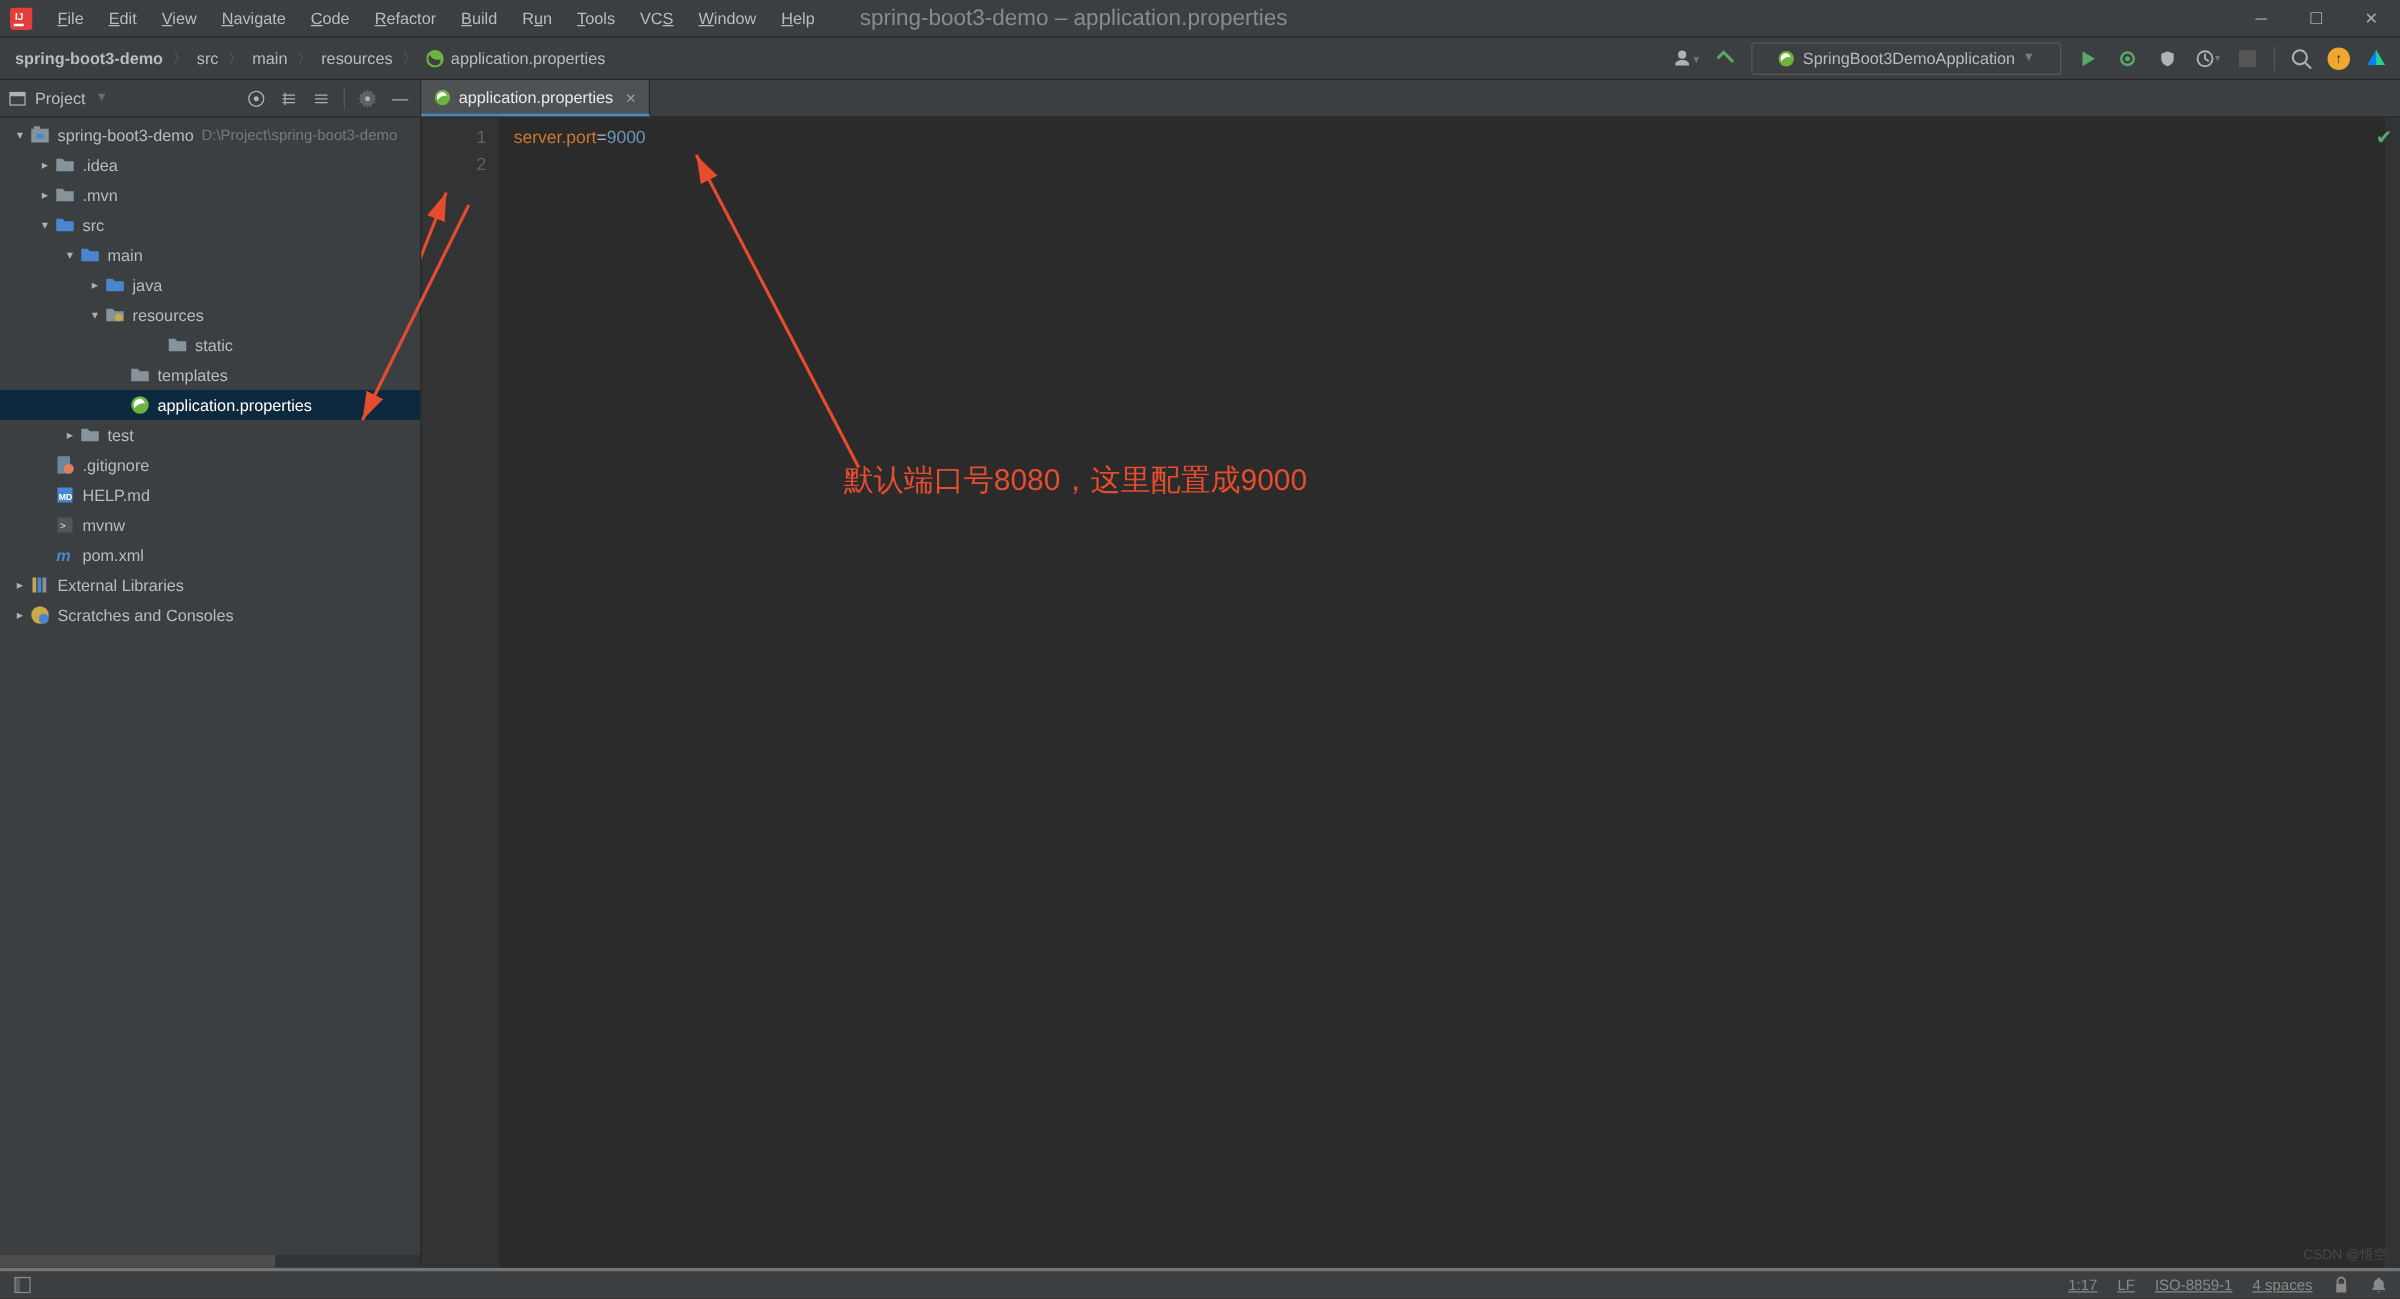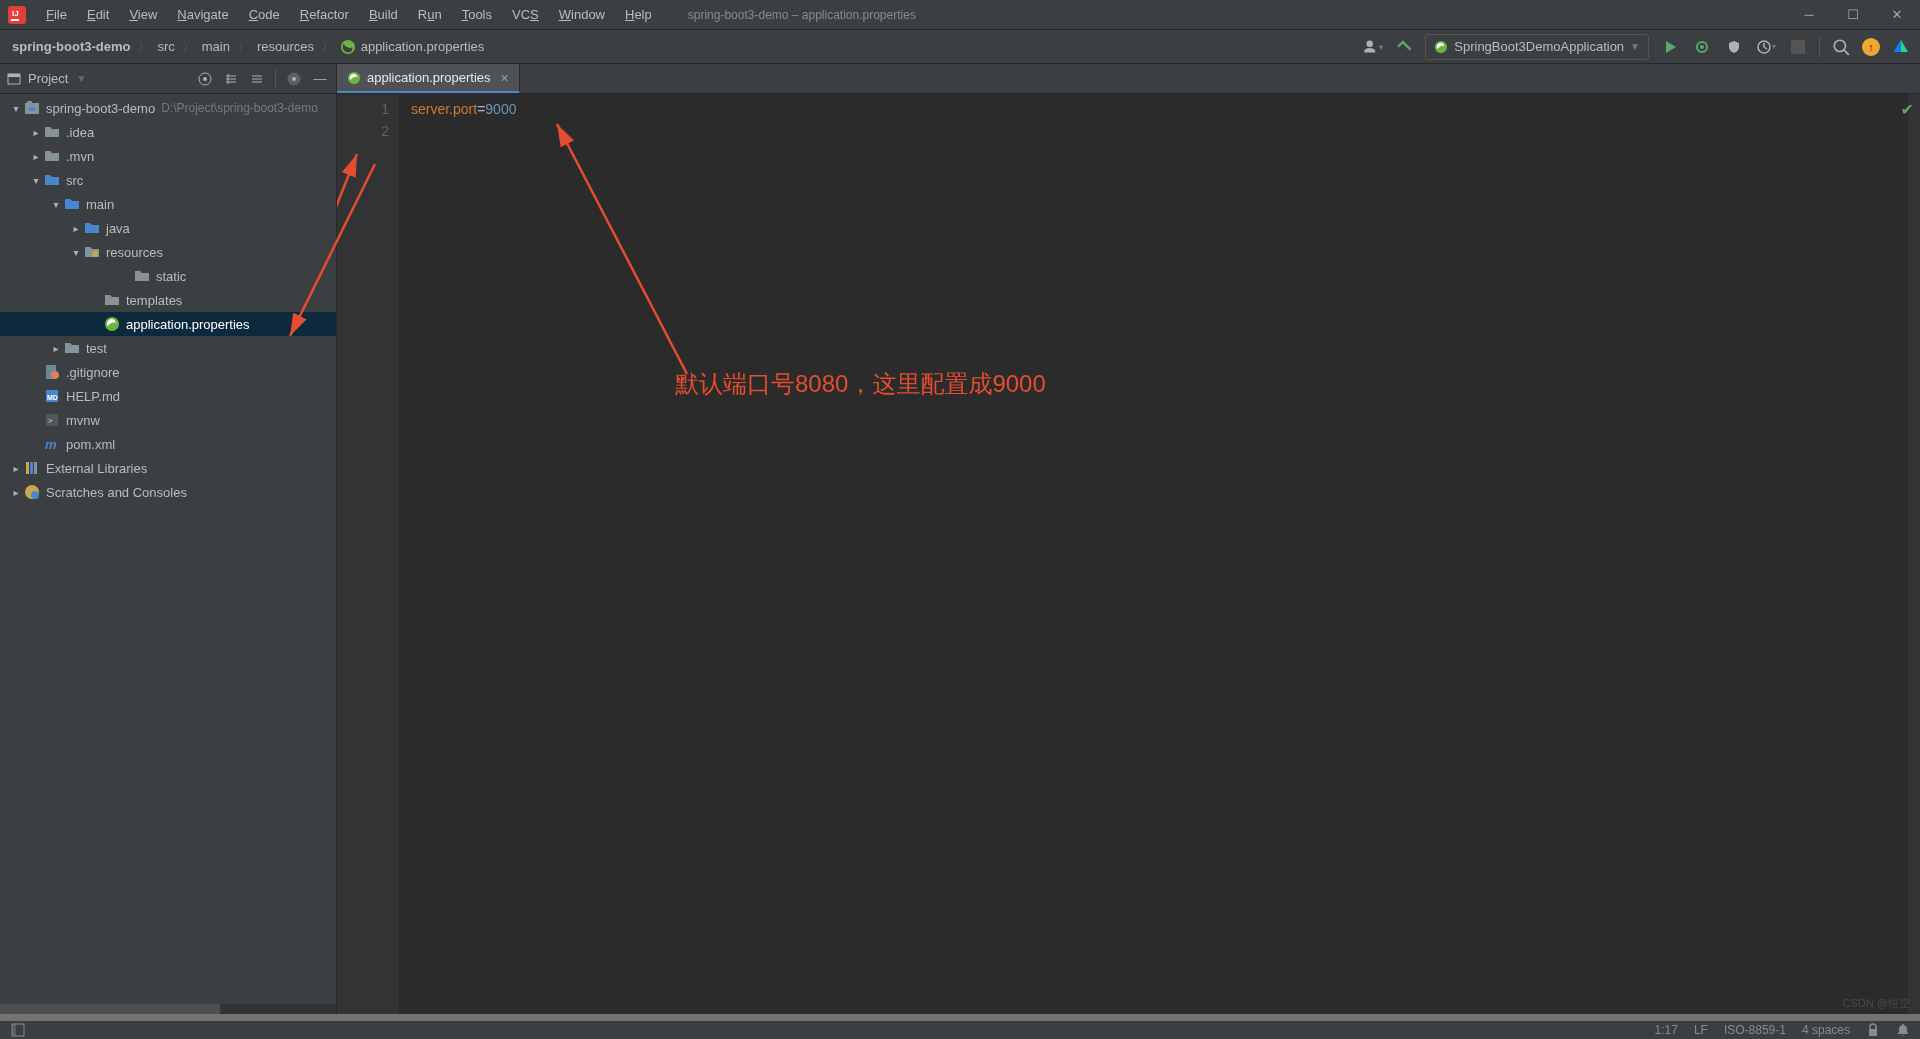--- a/index.html
+++ b/index.html
@@ -5,34 +5,34 @@
 * { margin:0; padding:0; box-sizing:border-box; font-family:"Segoe UI",Arial,sans-serif; }
 body { width:1920px; height:1039px; background:#2b2b2b; color:#bbbbbb; font-size:13px; overflow:hidden; position:relative; }
 
 
 .titlebar { height:30px; background:#3c3f41; display:flex; align-items:center; padding:0 8px; border-bottom:1px solid #282828; }
 .titlebar .logo { width:18px; height:14px; margin-right:12px; display:flex; align-items:center; justify-content:center; }
 .titlebar .logo svg { width:18px; height:18px; }
 .menu { display:flex; gap:4px; }
 .menu-item { padding:3px 8px; cursor:pointer; color:#bbbbbb; }
 .menu-item .u { text-decoration:underline; }
-.title-text { margin-left:28px; color:#8a8a8a; font-size:12px;text-align:center; }
+.title-text { margin-left:28px; color:#8a8a8a; font-size:18px;text-align:center; }
 .win-controls { margin-left:auto; display:flex; gap:30px; padding-right:8px; }
 .win-btn { width:14px; height:14px; color:#a9a9a9; cursor:pointer; display:flex; align-items:center; justify-content:center; }
 
 
 .toolbar { height:34px; background:#3c3f41; display:flex; align-items:center; padding:0 8px; border-bottom:1px solid #282828; }
 .breadcrumb { display:flex; align-items:center; gap:4px; font-size:13px; }
 .crumb { color:#bbbbbb; cursor:pointer; padding:2px 4px; }
 .crumb.bold { font-weight:600; }
 .chev { color:#6a6a6a; font-size:11px; }
 .prop-icon { width:14px; height:14px; display:inline-block; vertical-align:middle; margin-right:2px; }
 .toolbar-right { margin-left:auto; display:flex; align-items:center; gap:10px; }
 .tb-btn { cursor:pointer; display:flex; align-items:center; justify-content:center; width:22px; height:22px; color:#afb1b3; }
-.run-config { height:26px; background:#3c3f41; border:1px solid #555; border-radius:3px; display:flex; align-items:center; padding:0 8px; gap:6px; cursor:pointer; color:#bbbbbb; }
+.run-config { height:26px; background:#3c3f41; border:1px solid #555; border-radius:3px; display:flex; align-items:center; padding:0 20px; gap:6px; cursor:pointer; color:#bbbbbb; }
 .spring-leaf { width:14px; height:14px; }
 .run-btn { color:#59a869; }
 .debug-btn { color:#59a869; }
 .search-btn { color:#afb1b3; }
 .yellow-circle { width:18px; height:18px; border-radius:50%; background:#f0a732; display:flex; align-items:center; justify-content:center; color:#2b2b2b; font-size:11px; font-weight:bold; }
 .jetbrains-icon { width:18px; height:18px; }
 
 
 .main { display:flex; height:calc(100% - 30px - 34px - 25px); position:relative; }
 
@@ -71,21 +71,21 @@
 .code .val { color:#6897bb; }
 
 .editor-gutter-right { width:12px; background:#313335; }
 .check-icon { position:absolute; top:6px; right:6px; color:#59a869; font-size:16px; }
 
 
 .arrow-overlay { position:absolute; pointer-events:none; left:0; top:0; width:100%; height:100%; }
 .red-text { position:absolute; color:#e54d2e; font-size:24px; font-family:"Microsoft YaHei",sans-serif; }
 
 
-.statusbar { height:25px; background:#3c3f41; border-top:7px solid #737373; display:flex; padding:0 10px; font-size:12px; color:#8a8a8a; }
+.statusbar { height:25px; background:#3c3f41; border-top:3px solid #737373; display:flex; padding:0 10px; font-size:12px; color:#8a8a8a;text-decoration:underline; }
 .sb-left { display:flex; align-items:center; gap:8px; }
 .sb-right { margin-left:auto; display:flex; align-items:center; gap:16px; }
 .sb-item { cursor:pointer; }
 .lock-icon, .bell-icon { width:14px; height:14px; }
 
 .watermark { position:absolute; right:10px; bottom:28px; color:#666; font-size:11px; opacity:.5; }
 </style>
 </head>
 <body>
 

